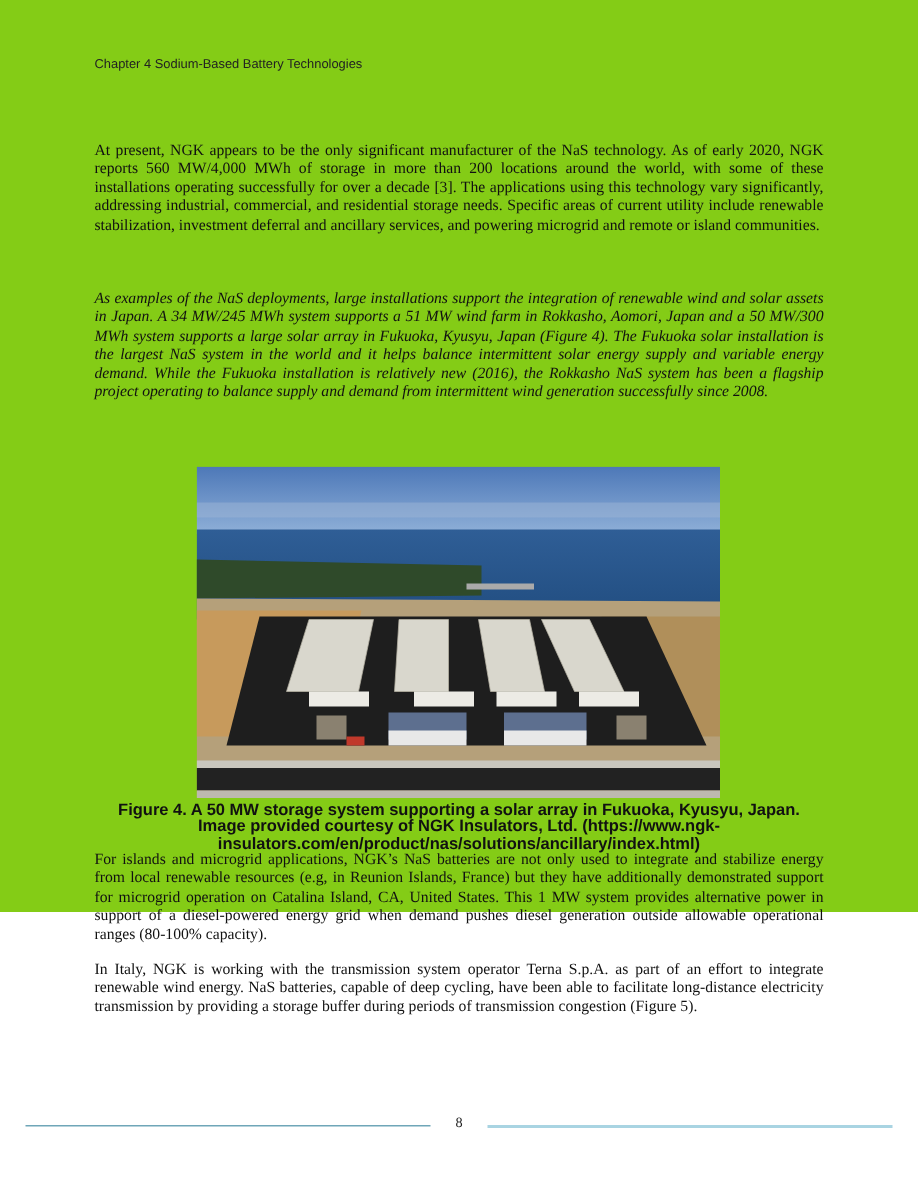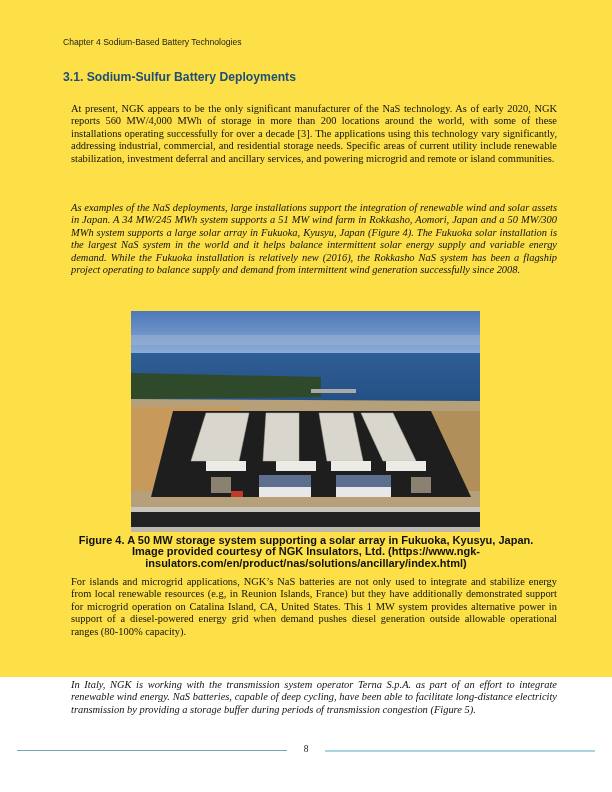--- a/index.html
+++ b/index.html
@@ -1,35 +1,35 @@
 <!DOCTYPE html>
 <html><head>
 <meta charset="utf-8">
 <style>
   html, body { margin: 0; padding: 0; background: #ffffff; }
   body { width: 612px; height: 792px; position: relative; overflow: hidden; }
-  .page { position: absolute; left: 0; top: 0; width: 612px; height: 677px; background: #fde047; }
+  .page { position: absolute; left: 0; top: 0; width: 612px; height: 608px; background: #84cc16; }
   .running-header {
     position: absolute; left: 63px; top: 37px;
     font-family: "Liberation Sans", sans-serif; font-size: 8.6px; color: #222;
   }
   .section-heading {
     position: absolute; left: 63px; top: 70px;
     font-family: "Liberation Sans", sans-serif; font-size: 12.2px; font-weight: bold; color: #1f4e79;
     white-space: nowrap;
   }
   .para {
     position: absolute; left: 63px; width: 486px;
     font-family: "Liberation Serif", serif; font-size: 10.45px; line-height: 12.45px;
-    color: #111; text-align: justify; margin: 8px;
+    color: #111; text-align: justify; margin: 0;
   }
   #p1 { top: 95px; }
   #p2 { top: 194px; font-style: italic; }
   #p3 { top: 568px; }
-  #p4 { top: 671px; font-style: italic; }
+  #p4 { top: 641px; }
   .figure {
     position: absolute; left: 131px; top: 311px; width: 349px; height: 221px; overflow: hidden;
   }
   .figure svg { display: block; width: 349px; height: 221px; }
   .caption {
     position: absolute; left: 70px; top: 535px; width: 472px; text-align: center;
     font-family: "Liberation Sans", sans-serif; font-size: 11px; font-weight: bold; line-height: 11.3px; color: #111;
   }
   .footer-line { position: absolute; top: 750px; height: 1px; }
   .footer-left { left: 17px; width: 270px; background: #6fa6b8; }
@@ -39,21 +39,20 @@
     font-family: "Liberation Serif", serif; font-size: 9.5px; color: #222;
   }
 </style>
 </head>
 <body>
 
 <div class="page">
 
   <div class="running-header">Chapter 4 Sodium-Based Battery Technologies</div>
 
-  <div class="section-heading">3.1.  Sodium-Sulfur Battery Deployments</div>
 
   <p class="para" id="p1">At present, NGK appears to be the only significant manufacturer of the NaS technology. As of early 2020, NGK reports 560 MW/4,000 MWh of storage in more than 200 locations around the world, with some of these installations operating successfully for over a decade [3]. The applications using this technology vary significantly, addressing industrial, commercial, and residential storage needs. Specific areas of current utility include renewable stabilization, investment deferral and ancillary services, and powering microgrid and remote or island communities.</p>
   <p class="para" id="p2">As examples of the NaS deployments, large installations support the integration of renewable wind and solar assets in Japan. A 34 MW/245 MWh system supports a 51 MW wind farm in Rokkasho, Aomori, Japan and a 50 MW/300 MWh system supports a large solar array in Fukuoka, Kyusyu, Japan (Figure 4). The Fukuoka solar installation is the largest NaS system in the world and it helps balance intermittent solar energy supply and variable energy demand. While the Fukuoka installation is relatively new (2016), the Rokkasho NaS system has been a flagship project operating to balance supply and demand from intermittent wind generation successfully since 2008.</p>
 
   <div class="figure">
     <svg viewBox="0 0 349 221" preserveAspectRatio="none">
       <defs>
         <linearGradient id="sky" x1="0" y1="0" x2="0" y2="1">
           <stop offset="0" stop-color="#4d78b8"></stop>
           <stop offset="1" stop-color="#8fb0d8"></stop>

